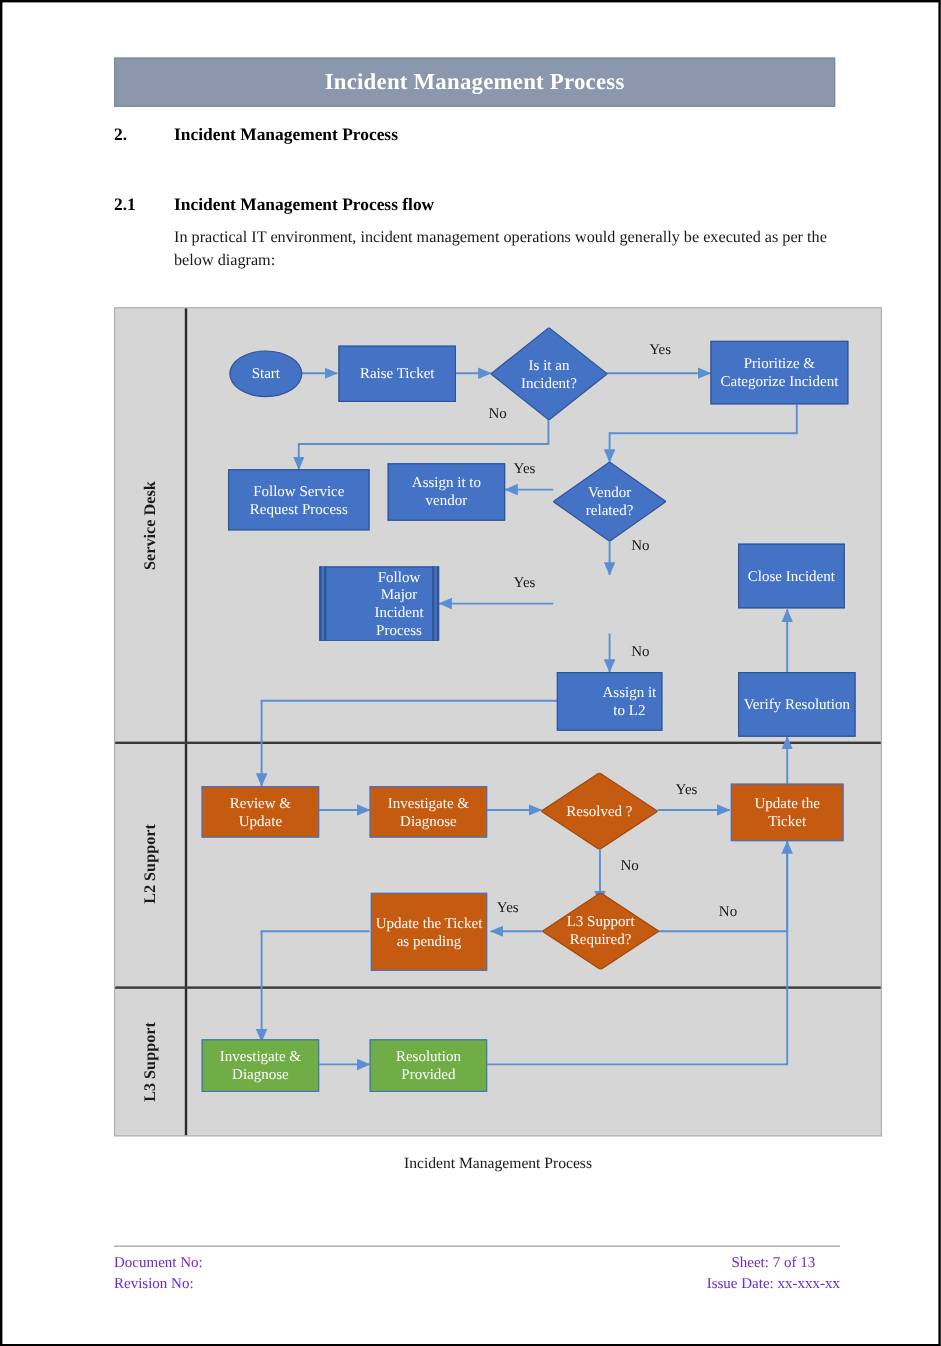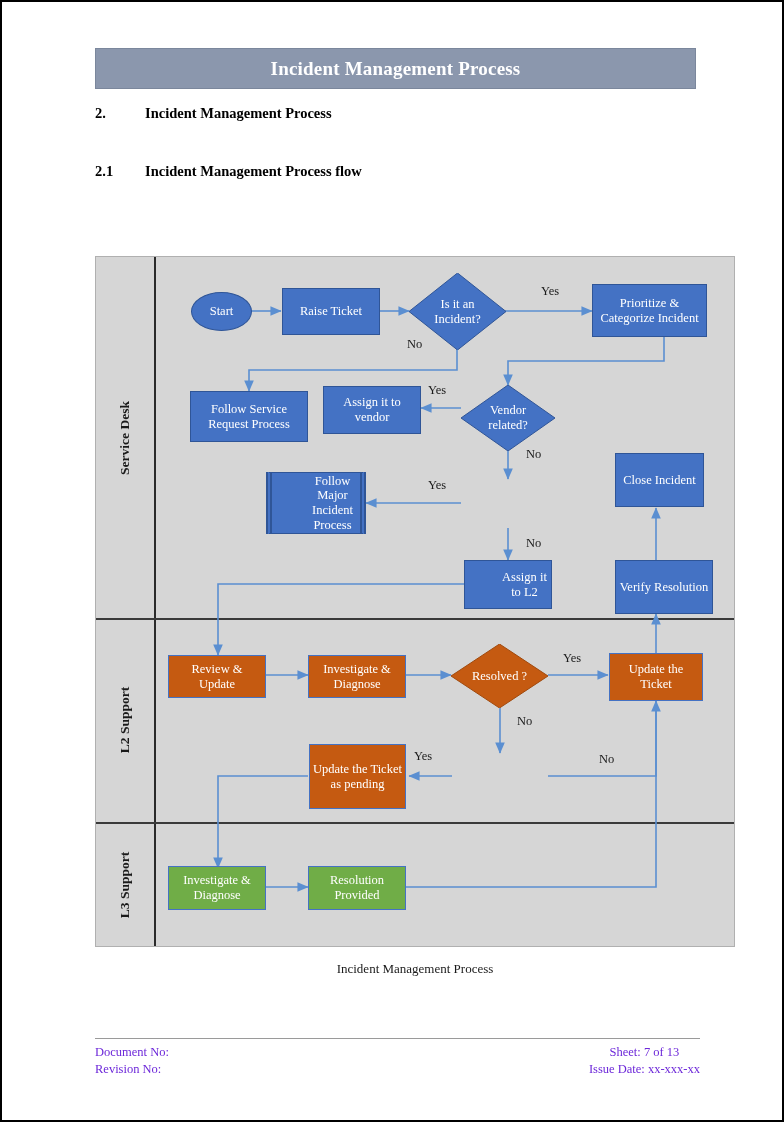--- a/index.html
+++ b/index.html
@@ -229,20 +229,21 @@
   <div class="heading-row" id="sec2">
     <span class="h-num">2.</span>
     <span class="h-text">Incident Management Process</span>
   </div>
 
   <div class="heading-row" id="sec21">
     <span class="h-num">2.1</span>
     <span class="h-text">Incident Management Process flow</span>
   </div>
 
+  <div class="body-para">In practical IT environment, incident management operations would generally be executed as per the below diagram:</div>
 
   <div class="diagram">
 
     <div class="lane-label-sep"></div>
 
     <div class="lane-divider" style="top:361px;"></div>
     <div class="lane-divider" style="top:565px;"></div>
 
     <div class="lane-label" style="top:0px; height:361px;">
       <span>Service Desk</span>
@@ -371,20 +372,26 @@
     </div>
 
     <div class="node orange" style="left:513px; top:396px; width:94px; height:48px;">
       <span>Update the Ticket</span>
     </div>
 
     <div class="node orange" style="left:213px; top:487px; width:97px; height:65px;">
       <span>Update the Ticket as pending</span>
     </div>
 
+    <div class="diamond" style="left:356px; top:487px; width:97px; height:64px;">
+      <svg class="dshape" viewBox="0 0 97 64" preserveAspectRatio="none">
+        <polygon points="48.5,0 97,32 48.5,64 0,32" fill="#C55A11" stroke="#A04A0E" stroke-width="1"></polygon>
+      </svg>
+      <span class="dlabel">L3 Support Required?</span>
+    </div>
 
     <div class="node green" style="left:72px; top:609px; width:98px; height:44px;">
       <span>Investigate &amp; Diagnose</span>
     </div>
 
     <div class="node green" style="left:212px; top:609px; width:98px; height:44px;">
       <span>Resolution Provided</span>
     </div>
 
     <div class="conn-label" style="left:445px; top:27px;">Yes</div>

